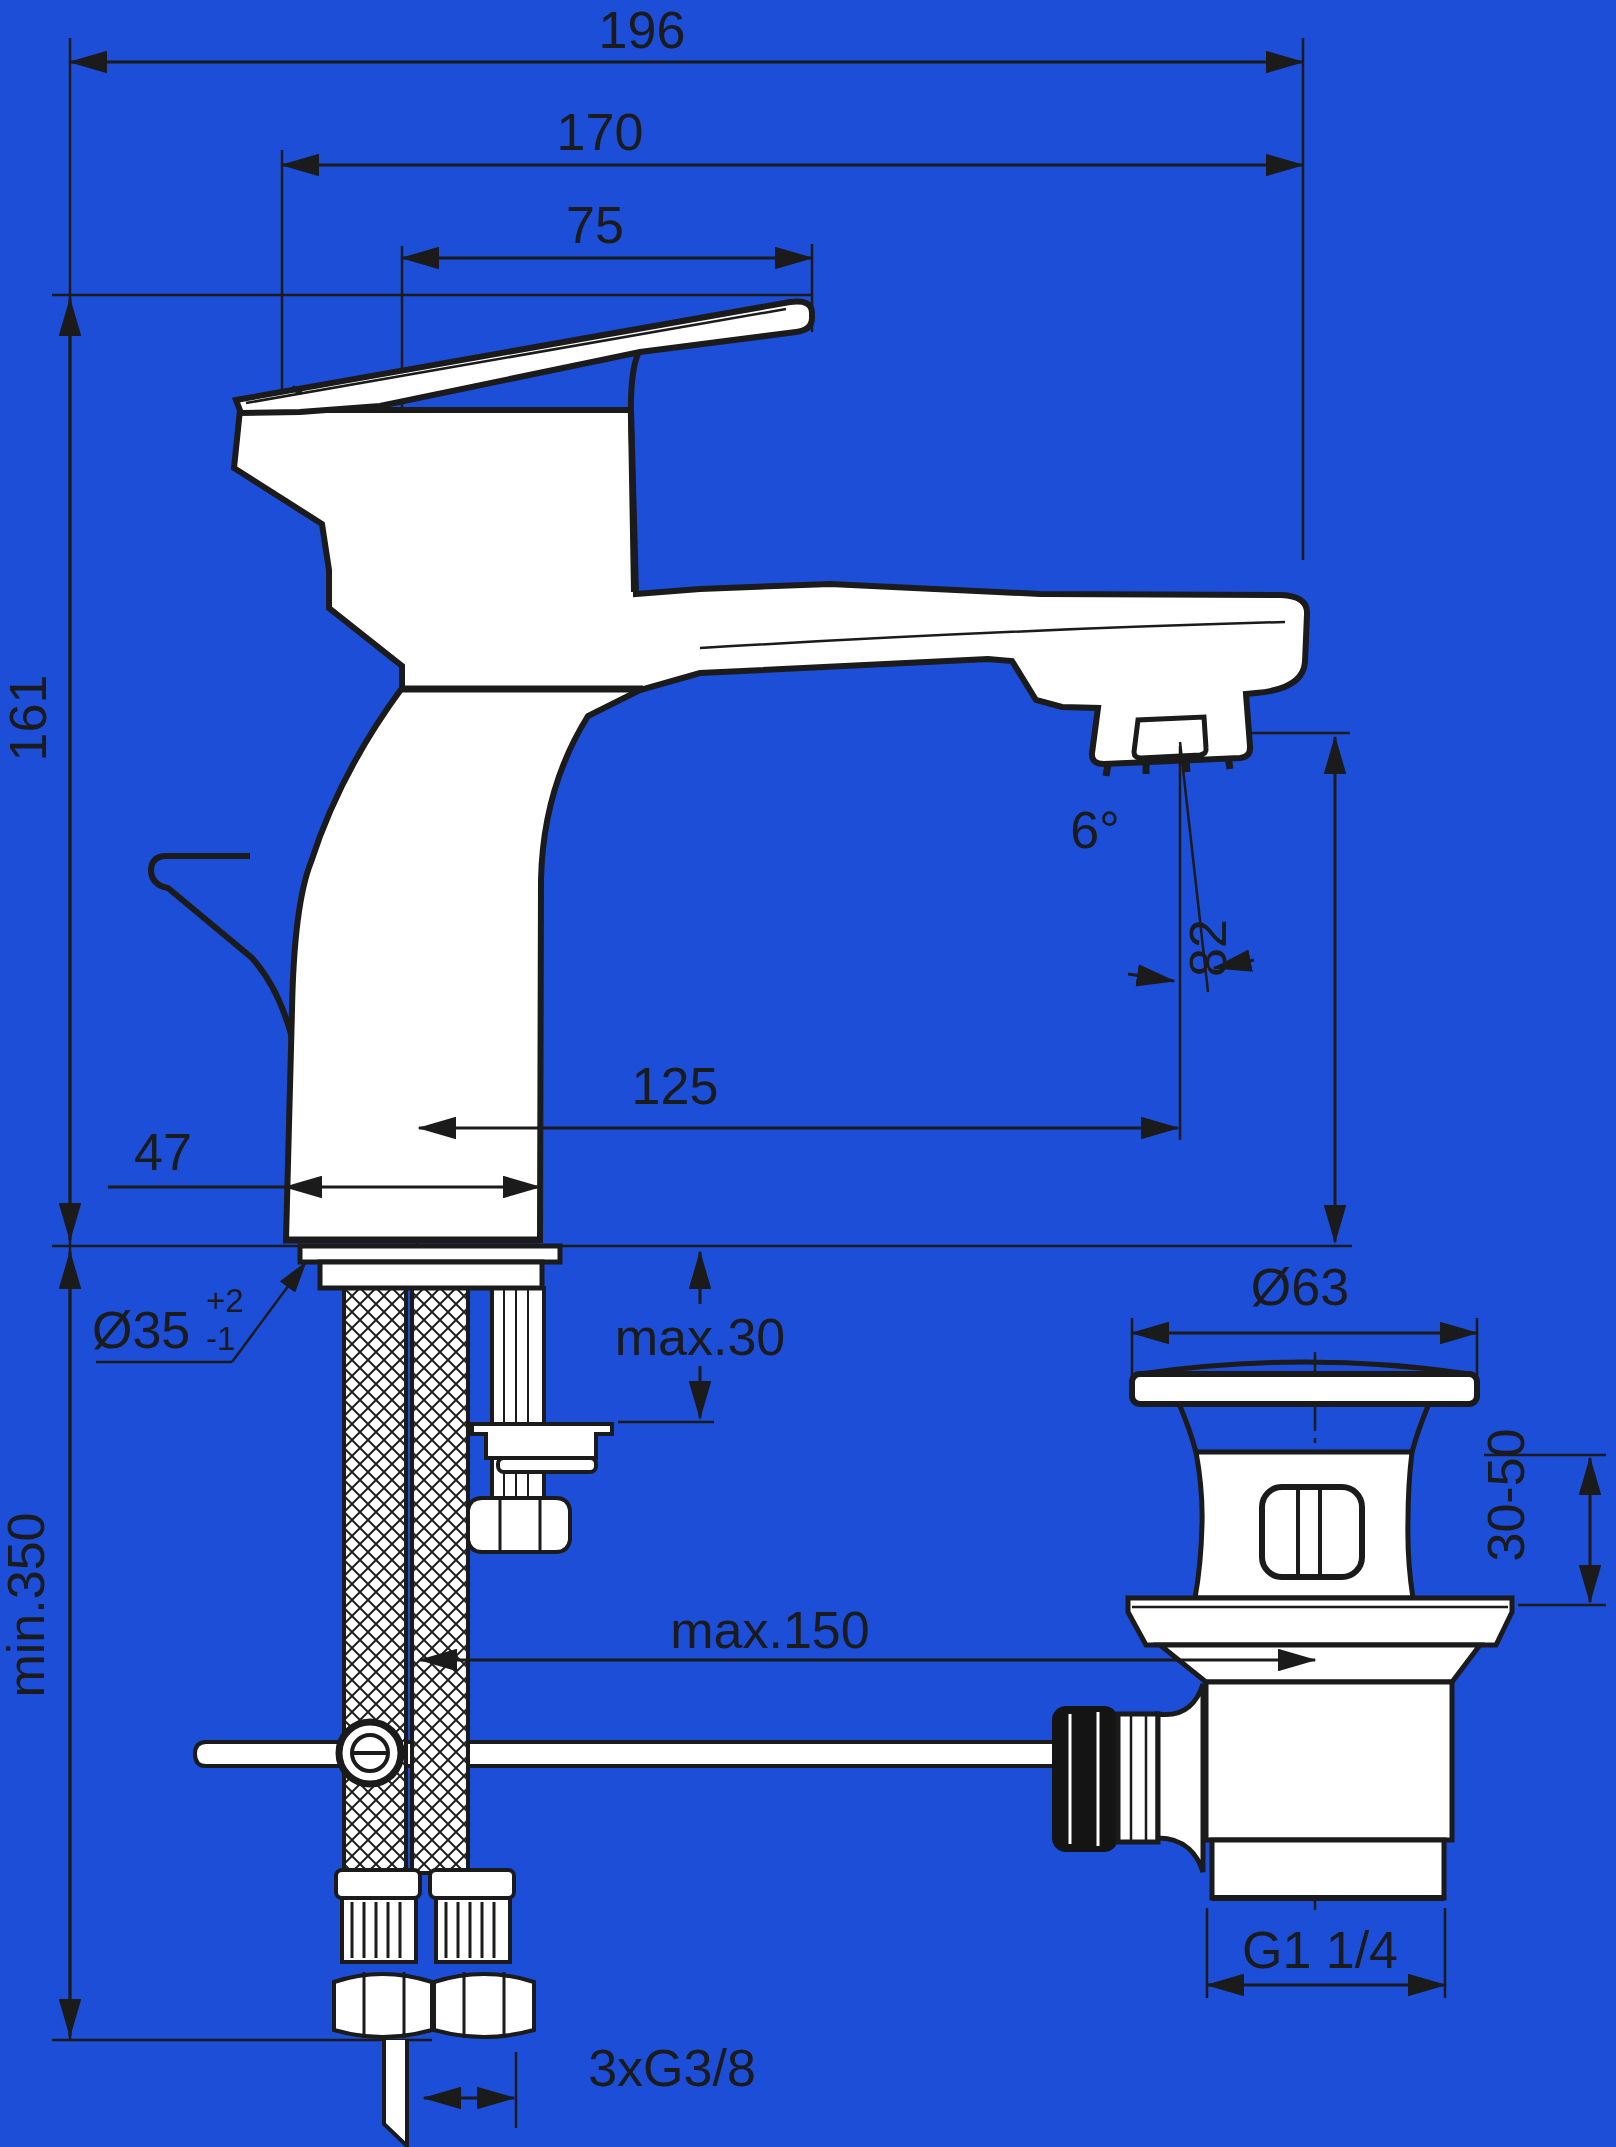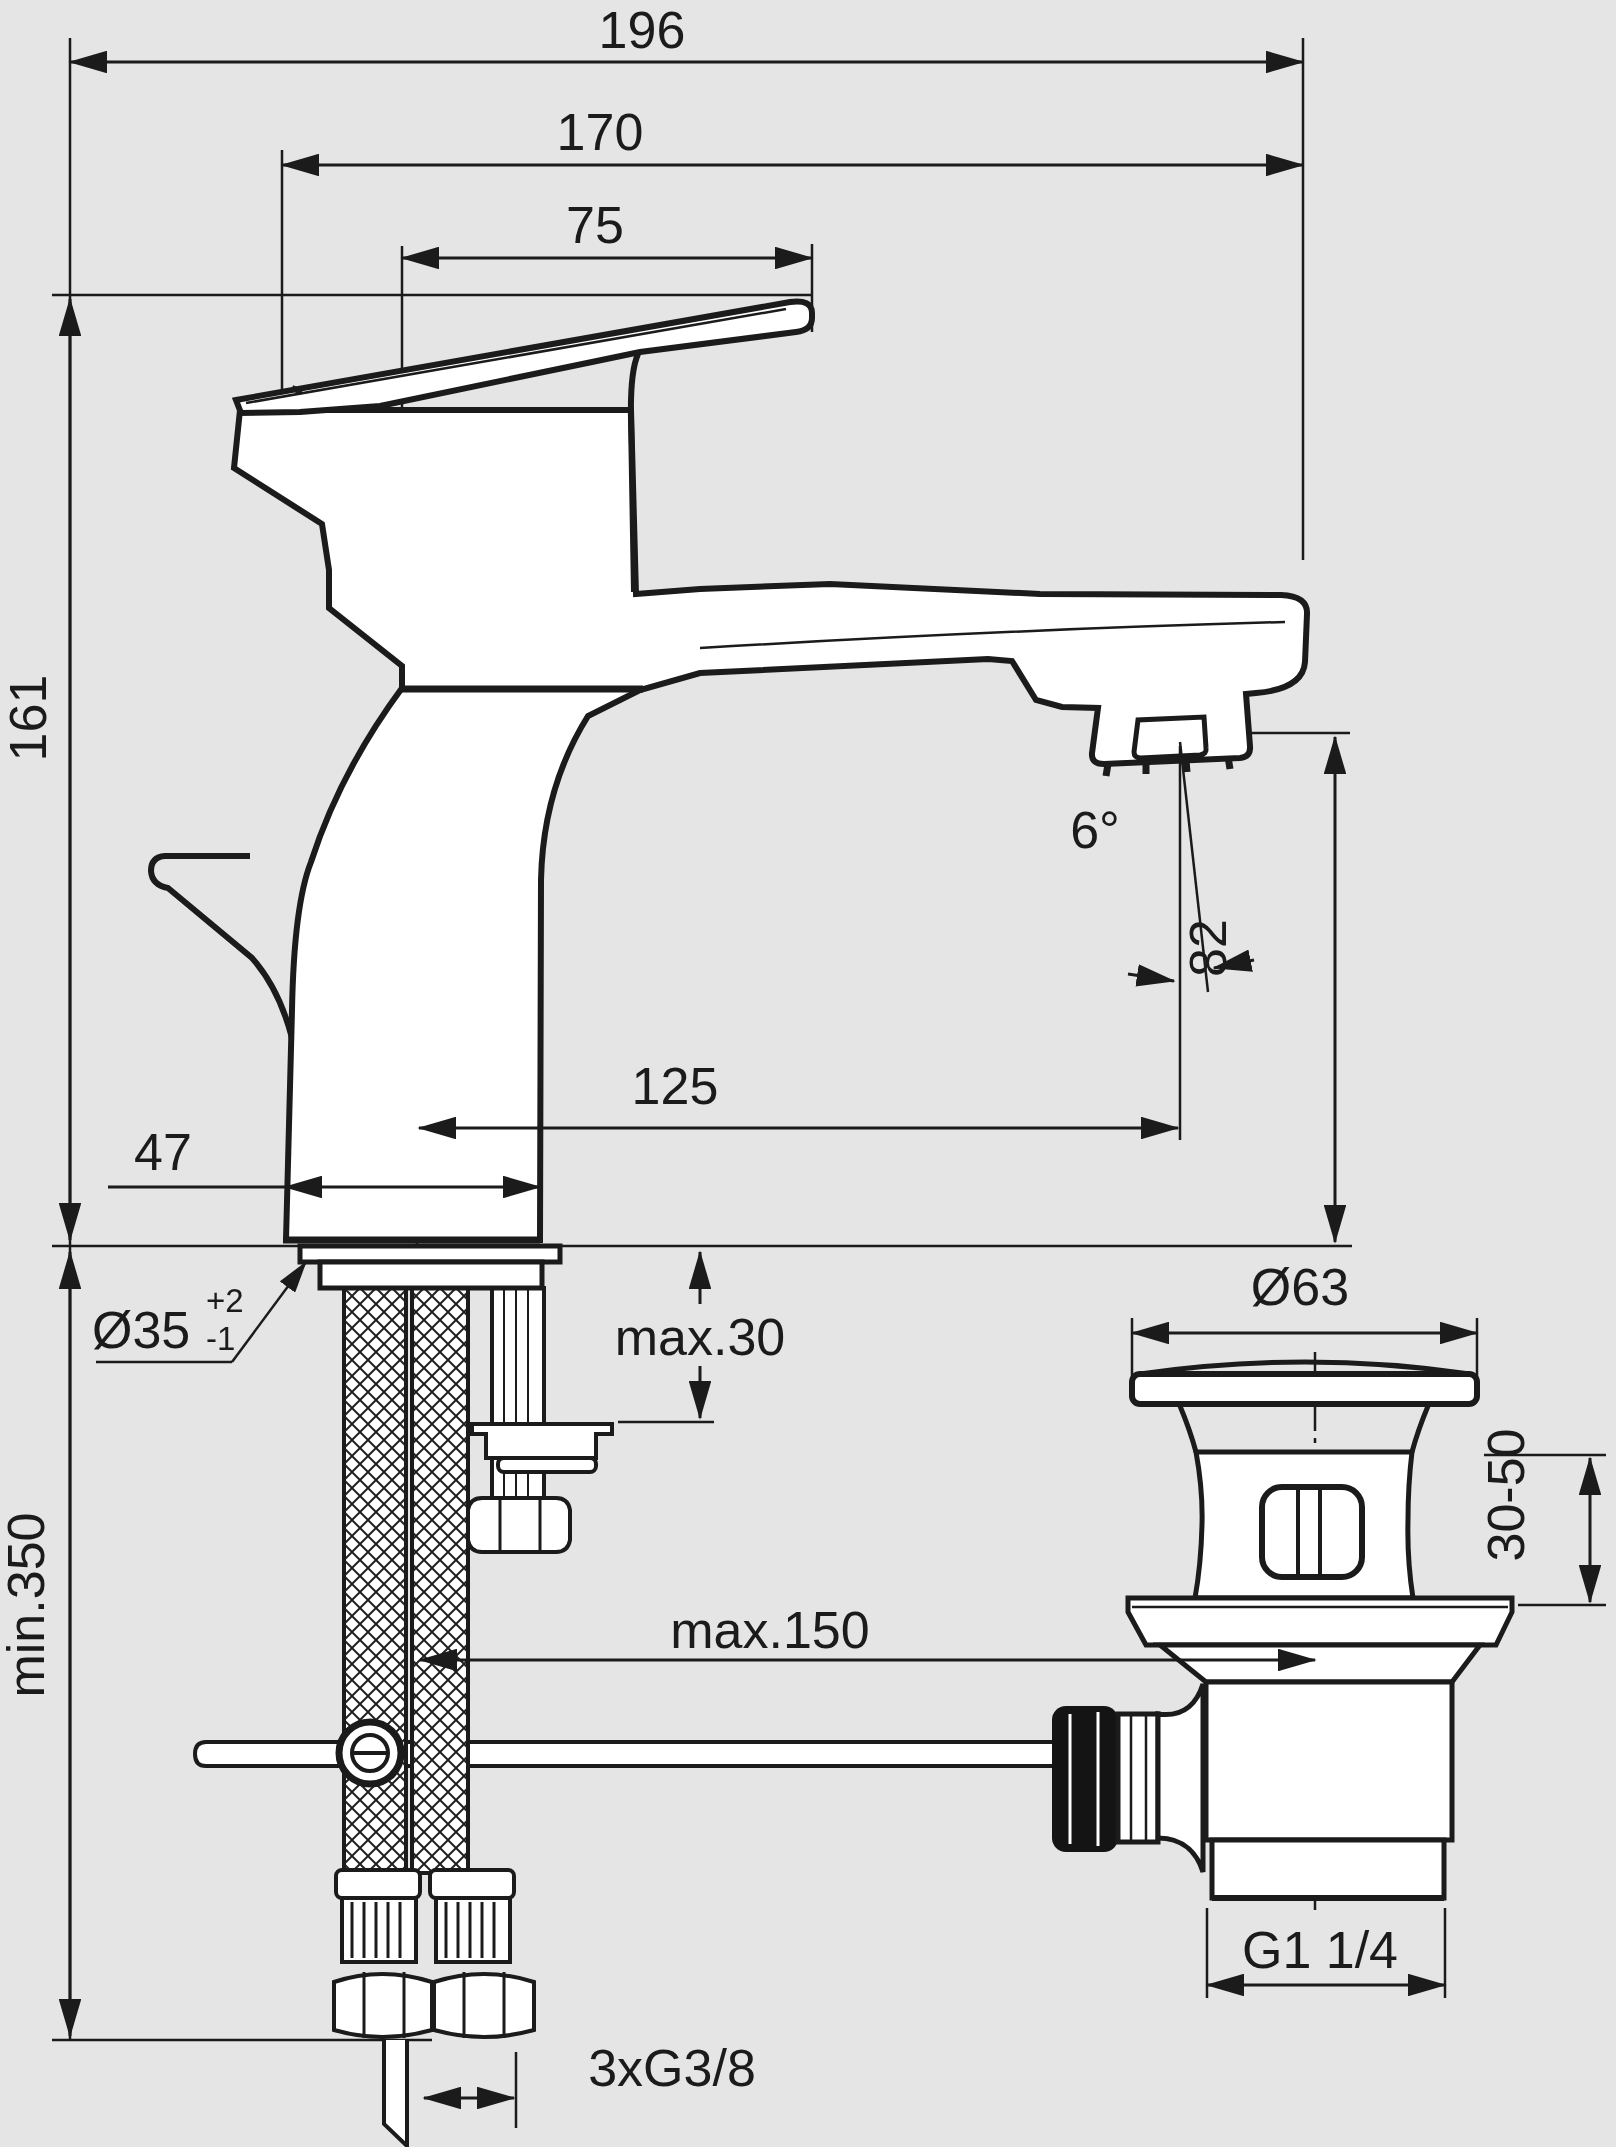--- a/index.html
+++ b/index.html
@@ -1,16 +1,16 @@
 <!DOCTYPE html>
 <html><head>
 <meta charset="utf-8">
 <style>
   html,body{margin:0;padding:0;background:#ffffff;}
-  .stage{position:relative;width:1616px;height:2147px;background:#e5e5e5;overflow:hidden;}
+  .stage{position:relative;width:1616px;height:2147px;background:#1d4ed8;overflow:hidden;}
   svg{position:absolute;left:0;top:0;}
   svg text{font-family:"Liberation Sans", sans-serif;fill:#1b1b1b;}
   .dimtxt{font-size:52px;}
   .toltxt{font-size:33px;}
   .ln{stroke:#1b1b1b;fill:none;}
   .thick{stroke-width:6;}
   .thick7{stroke-width:7;}
   .mid{stroke-width:4;}
   .thin{stroke-width:2.5;}
   .dim{stroke-width:3;}

